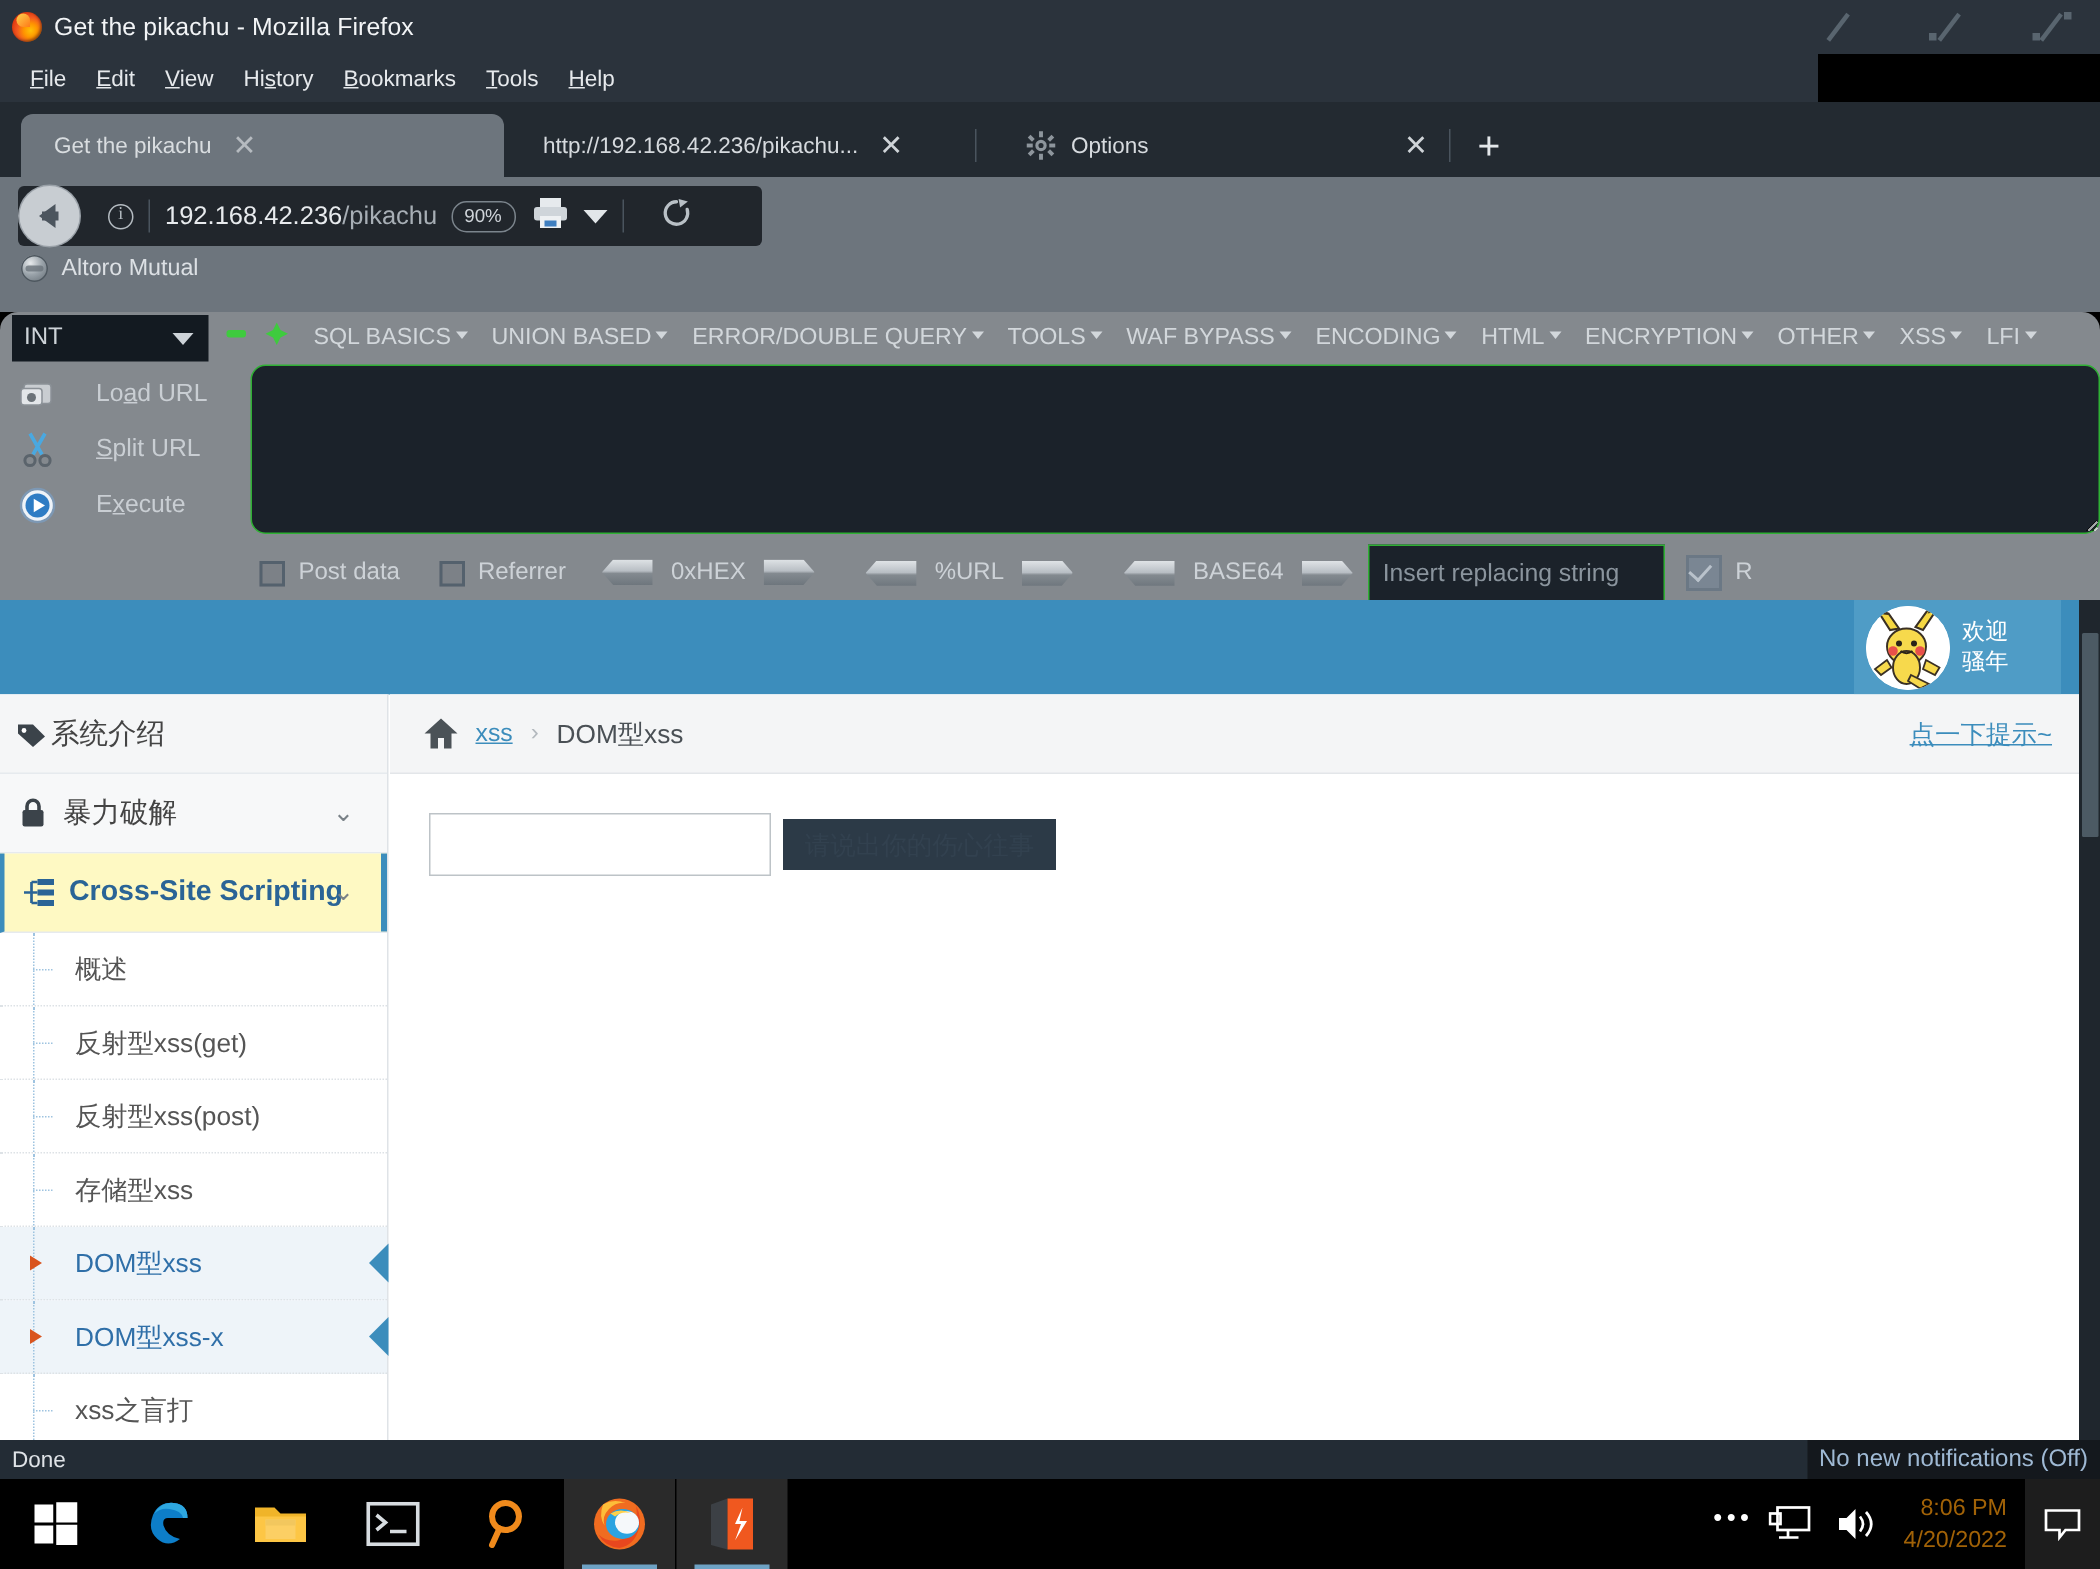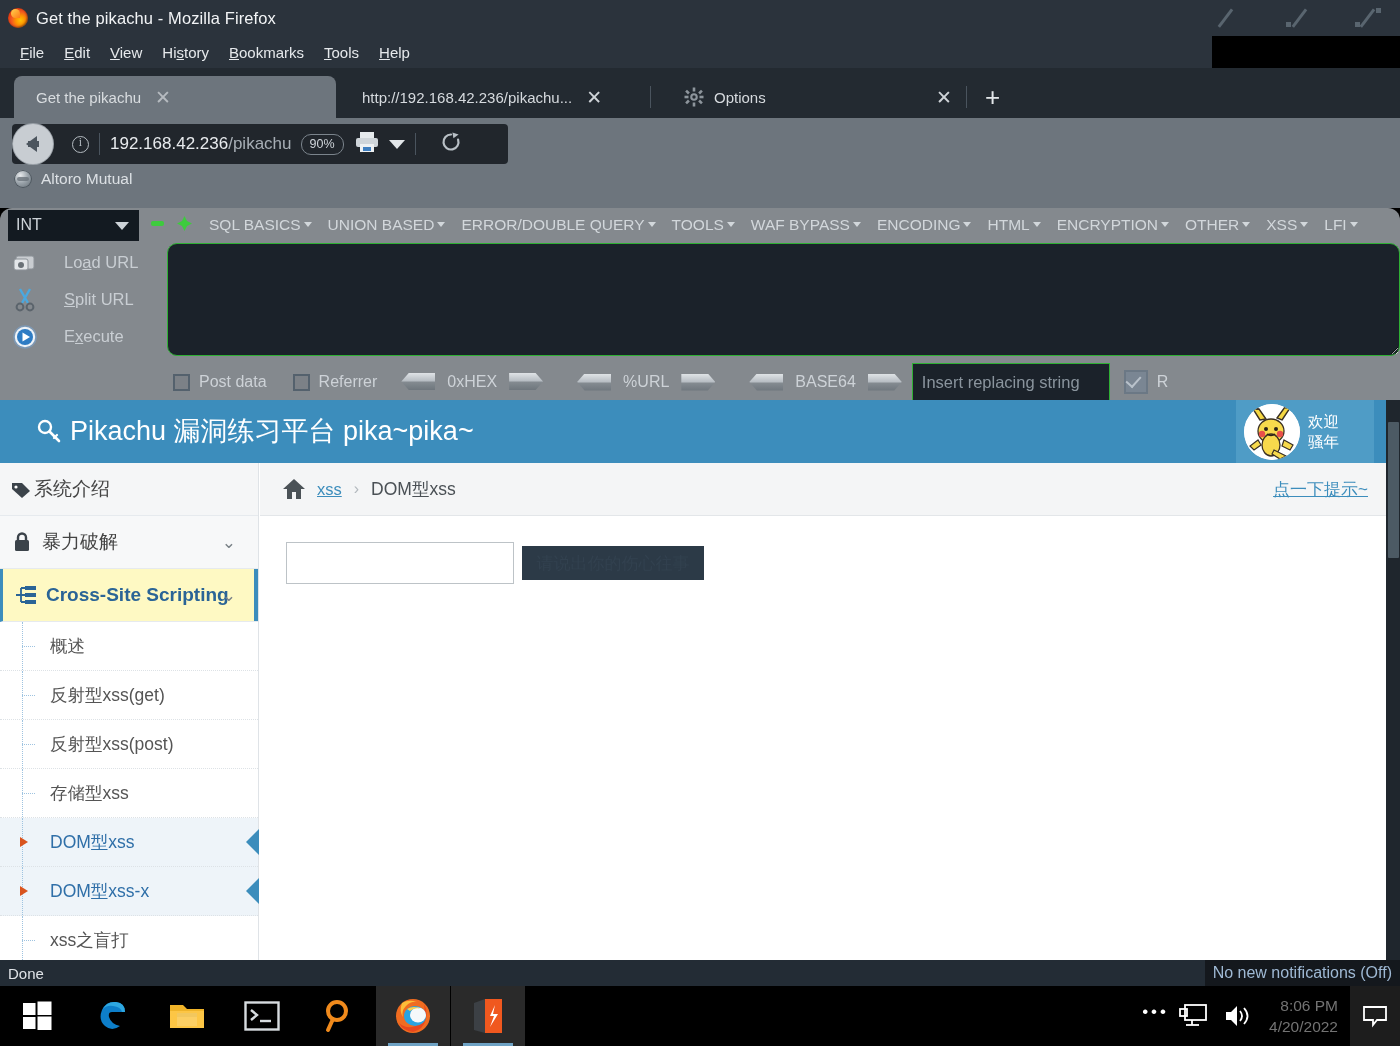--- a/index.html
+++ b/index.html
@@ -386,21 +386,21 @@
   .tb-item.running { background: #2a2a2a; }
   .tb-item.running::after {
     content: ""; position: absolute; bottom: 0; left: 12px; right: 12px;
     height: 3px; background: #6ea2c4;
   }
   .tray {
     position: absolute; right: 0; top: 986px; height: 60px;
     display: flex; align-items: center;
   }
   .tray-clock {
-    color: #737373; font-size: 15.5px; line-height: 21px; text-align: right;
+    color: #a16207; font-size: 15.5px; line-height: 21px; text-align: right;
     margin: 0 12px;
   }
   .tray-action {
     width: 50px; height: 60px; display: flex; align-items: center;
     justify-content: center; background: #1d1d1d;
   }
   .dots { color:#fff; letter-spacing: 3px; font-size: 17px; margin: 0 10px 8px; }
 </style>
 </head>
 <body>
@@ -712,28 +712,20 @@
         <span class="hb-check checked" style="width:24px;height:24px;"></span>
         <span class="hb-clabel">R</span>
       </div>
     </div>
   </div>
 
   <textarea class="hb-textarea" value="" style=""></textarea>
 
   <div class="page">
     <div class="pk-header">
-      <div class="pk-logo">
-        <svg width="26" height="26" viewBox="0 0 26 26" style="margin-right:8px;">
-          <circle cx="9" cy="9" r="6" fill="none" stroke="#fff" stroke-width="2.4"></circle>
-          <line x1="13.5" y1="13.5" x2="23" y2="23" stroke="#fff" stroke-width="2.6" stroke-linecap="round"></line>
-          <line x1="18" y1="20" x2="21" y2="17" stroke="#fff" stroke-width="2.2" stroke-linecap="round"></line>
-        </svg>
-        <span>Pikachu 漏洞练习平台 pika~pika~</span>
-      </div>
       <div class="pk-user">
         <div class="pk-avatar">
           <svg width="56" height="56" viewBox="0 0 56 56">
             <circle cx="28" cy="28" r="28" fill="#fff"></circle>
             <path d="M16 16 L9 5 L15 5 L22 15 Z" fill="#f5d742" stroke="#3a3024" stroke-width="1.4"></path>
             <path d="M38 16 L46 4 L41 3 L33 14 Z" fill="#f5d742" stroke="#3a3024" stroke-width="1.4"></path>
             <path d="M10 5 L14 3 L15 6 Z" fill="#3a3024"></path>
             <path d="M46 4 L43 2 L41 5 Z" fill="#3a3024"></path>
             <ellipse cx="27" cy="27" rx="13" ry="12" fill="#f7d94c" stroke="#3a3024" stroke-width="1.3"></ellipse>
             <ellipse cx="27" cy="41" rx="9" ry="11" fill="#f7d94c" stroke="#3a3024" stroke-width="1.3"></ellipse>

